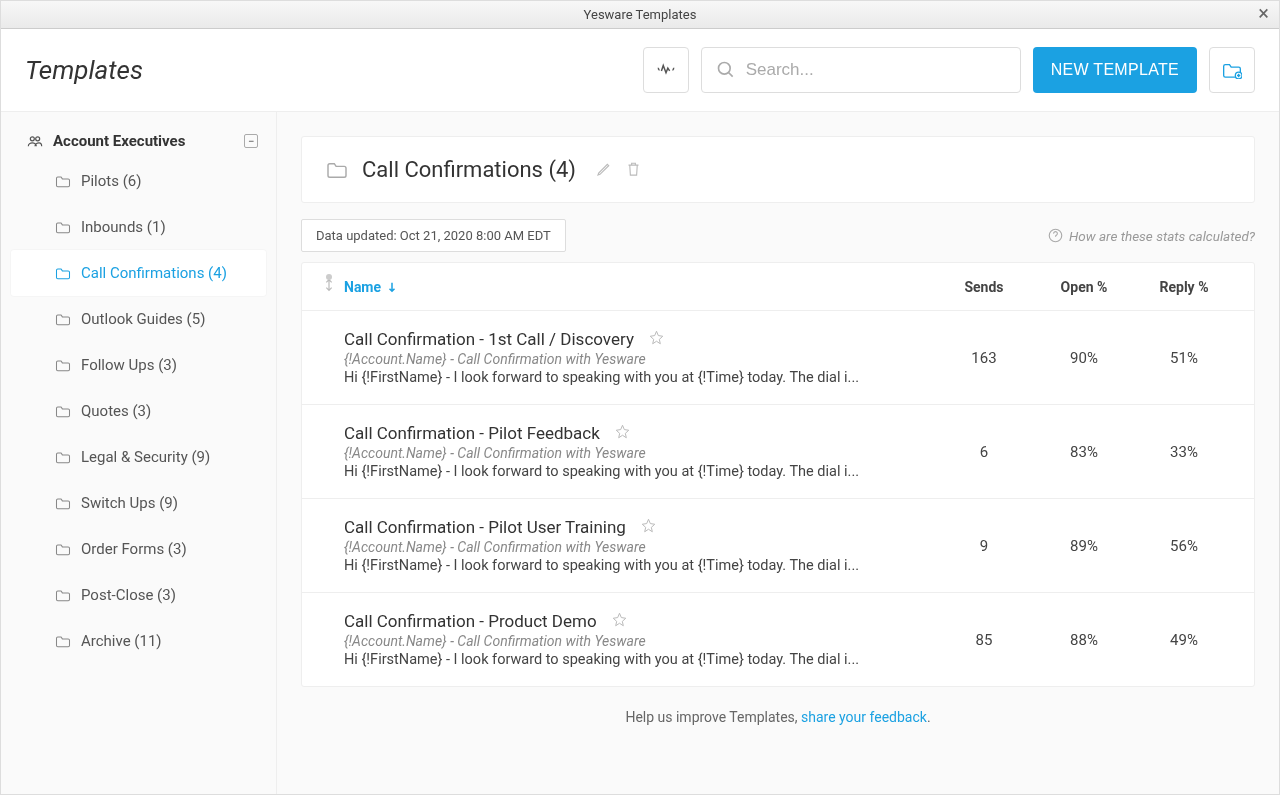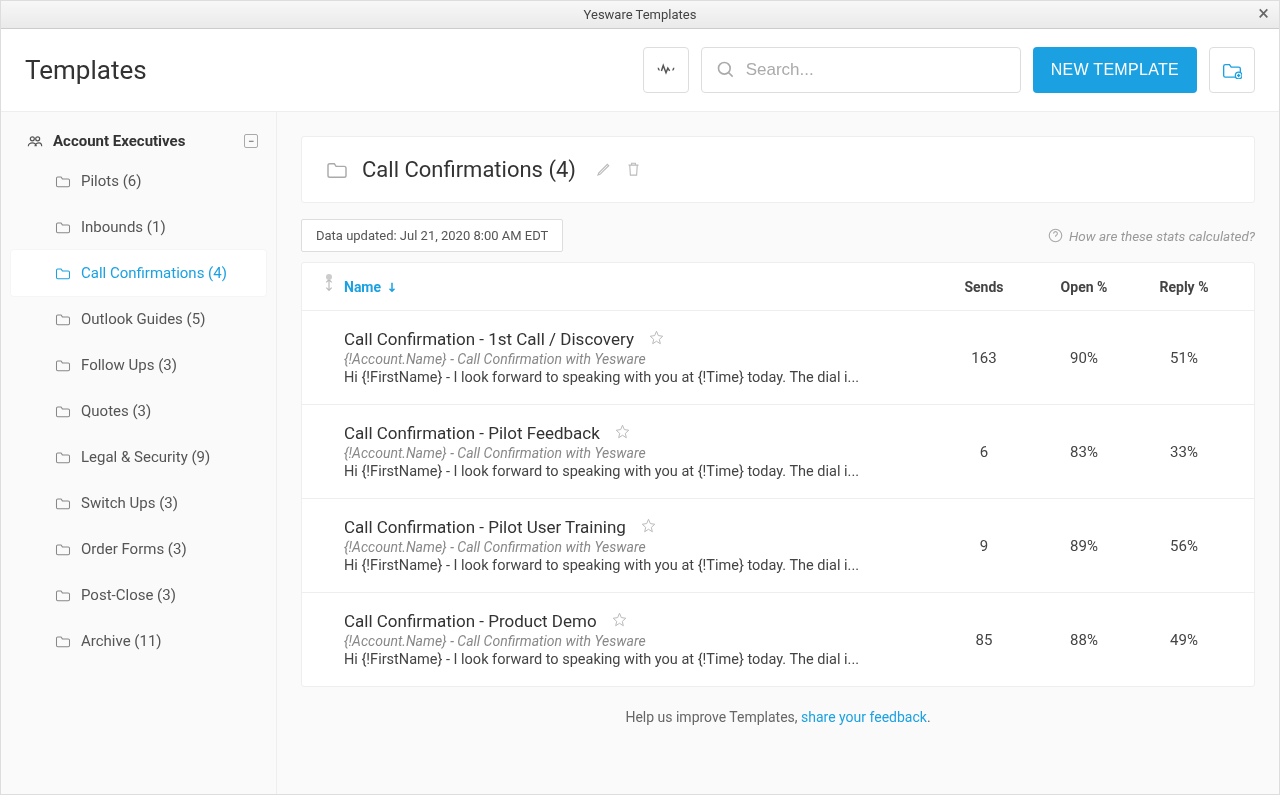--- a/index.html
+++ b/index.html
@@ -46,20 +46,21 @@
     padding: 18px 24px;
     border-bottom: 1px solid #eee;
     gap: 12px;
     background:#fff;
   }
   .header h1 {
     font-size: 26px;
     font-weight: 400;
     color: #333;
     flex: 0 0 auto;
+    font-style: italic;
   }
   .header-spacer { flex: 1; }
   .ghost-btn {
     width: 46px;
     height: 46px;
     border: 1px solid #ddd;
     border-radius: 4px;
     display: flex;
     align-items: center;
     justify-content: center;
@@ -341,21 +342,21 @@
               </svg>
             </span>
             <span>Legal &amp; Security (9)</span>
           </div>
           <div class="sidebar-item">
             <span class="folder-icon">
               <svg width="16" height="13" viewBox="0 0 24 20" fill="none" stroke="#888" stroke-width="1.6">
                 <path d="M2 5a2 2 0 012-2h5l2 3h9a2 2 0 012 2v8a2 2 0 01-2 2H4a2 2 0 01-2-2V5z"></path>
               </svg>
             </span>
-            <span>Switch Ups (3)</span>
+            <span>Switch Ups (9)</span>
           </div>
           <div class="sidebar-item">
             <span class="folder-icon">
               <svg width="16" height="13" viewBox="0 0 24 20" fill="none" stroke="#888" stroke-width="1.6">
                 <path d="M2 5a2 2 0 012-2h5l2 3h9a2 2 0 012 2v8a2 2 0 01-2 2H4a2 2 0 01-2-2V5z"></path>
               </svg>
             </span>
             <span>Order Forms (3)</span>
           </div>
           <div class="sidebar-item">
@@ -389,21 +390,21 @@
                 <path d="M3 21l3-1 13-13-2-2L4 18l-1 3z"></path>
               </svg>
             <svg width="15" height="17" viewBox="0 0 24 26" fill="none" stroke-width="1.8">
                 <path d="M4 6h16M9 6V3h6v3M6 6l1 16h10l1-16"></path>
               </svg>
           </span>
         </div>
       </div>
 
       <div class="meta-row">
-        <div class="data-updated">Data updated: Jul 21, 2020 8:00 AM EDT</div>
+        <div class="data-updated">Data updated: Oct 21, 2020 8:00 AM EDT</div>
         <div class="stats-help">
           <svg width="15" height="15" viewBox="0 0 24 24" fill="none" stroke="#aaa" stroke-width="1.8">
               <circle cx="12" cy="12" r="10"></circle>
               <path d="M9 9a3 3 0 115 2c-1 1-2 1-2 3M12 18h.01"></path>
             </svg>
           <span>How are these stats calculated?</span>
         </div>
       </div>
 
       <div class="table">

